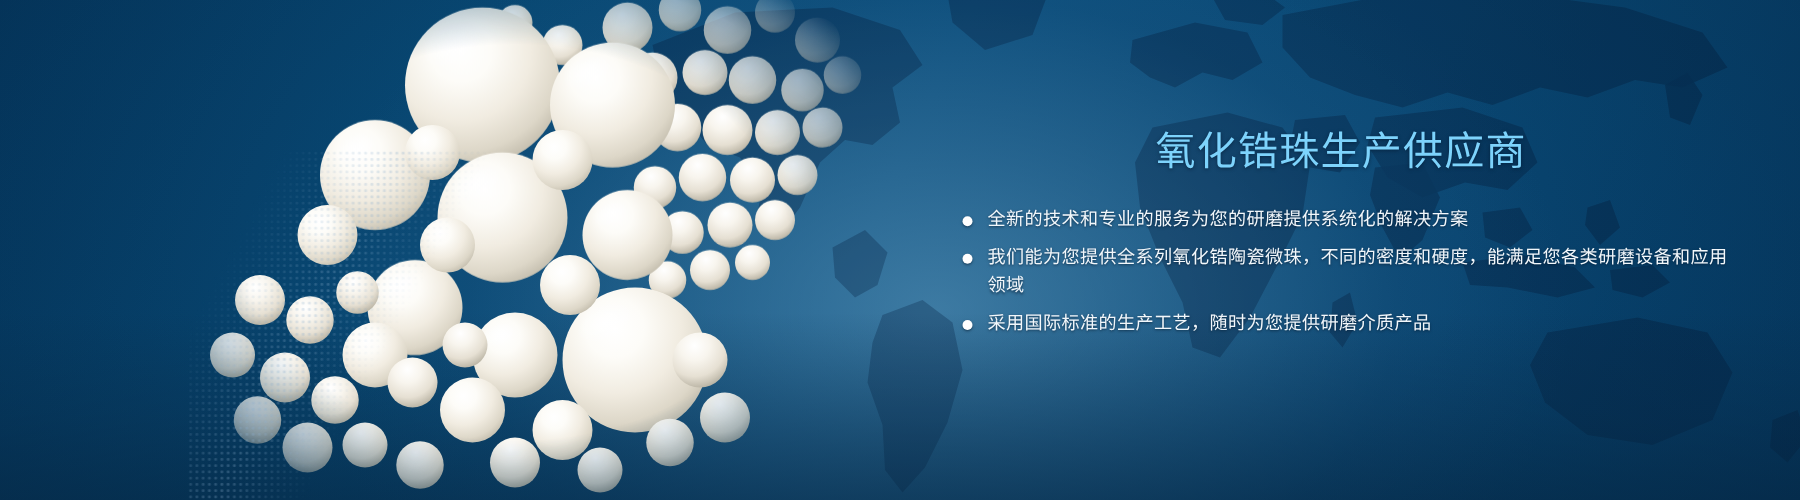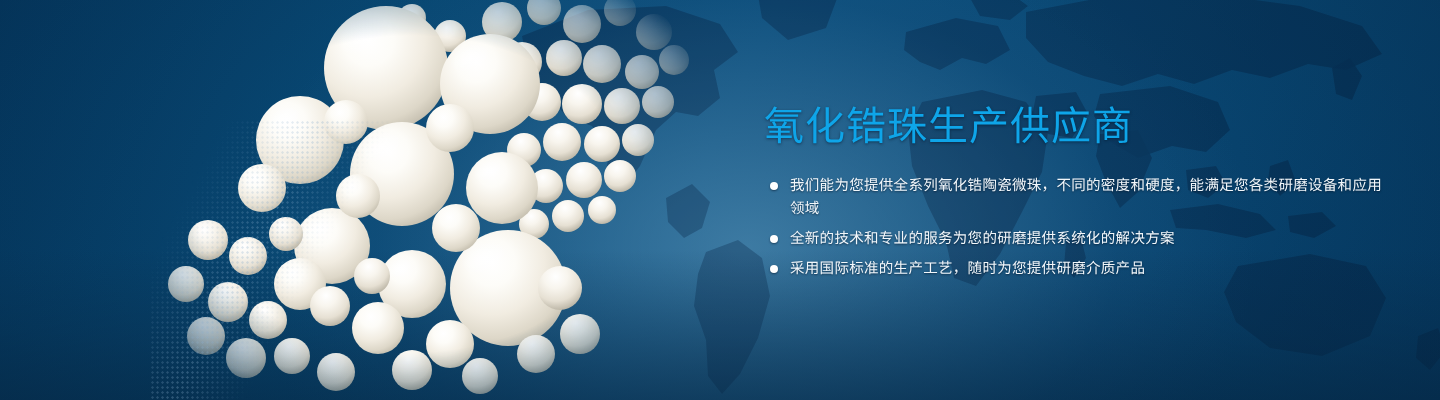--- a/index.html
+++ b/index.html
@@ -98,27 +98,28 @@
 
   
   .copy {
     position: absolute;
     left: 762px;
     top: 104px;
     width: 620px;
   }
   .headline {
     margin: 0 0 26px 2px;
-    font-size: 40px;
+    font-size: 32px;
     line-height: 1.1;
     font-weight: 400;
-    color: #0ea5e9;
+    color: #7dd3fc;
     letter-spacing: 1px;
     text-shadow: 0 1px 3px rgba(0,18,38,0.55);
     white-space: nowrap;
+    text-align: center;
   }
   .bullets {
     list-style: none;
     margin: 0;
     padding: 0;
   }
   .bullet {
     position: relative;
     padding-left: 28px;
     margin-bottom: 7px;
@@ -330,25 +331,25 @@
 
   <div class="halftone"></div>
 
   <div class="copy">
 
     <h1 class="headline">氧化锆珠生产供应商</h1>
 
     <ul class="bullets">
       <li class="bullet">
         <span class="bullet-dot"></span>
-        <span>我们能为您提供全系列氧化锆陶瓷微珠，不同的密度和硬度，能满足您各类研磨设备和应用领域</span>
+        <span>全新的技术和专业的服务为您的研磨提供系统化的解决方案</span>
       </li>
       <li class="bullet">
         <span class="bullet-dot"></span>
-        <span>全新的技术和专业的服务为您的研磨提供系统化的解决方案</span>
+        <span>我们能为您提供全系列氧化锆陶瓷微珠，不同的密度和硬度，能满足您各类研磨设备和应用领域</span>
       </li>
       <li class="bullet">
         <span class="bullet-dot"></span>
         <span>采用国际标准的生产工艺，随时为您提供研磨介质产品</span>
       </li>
     </ul>
 
   </div>
 </div>
 

